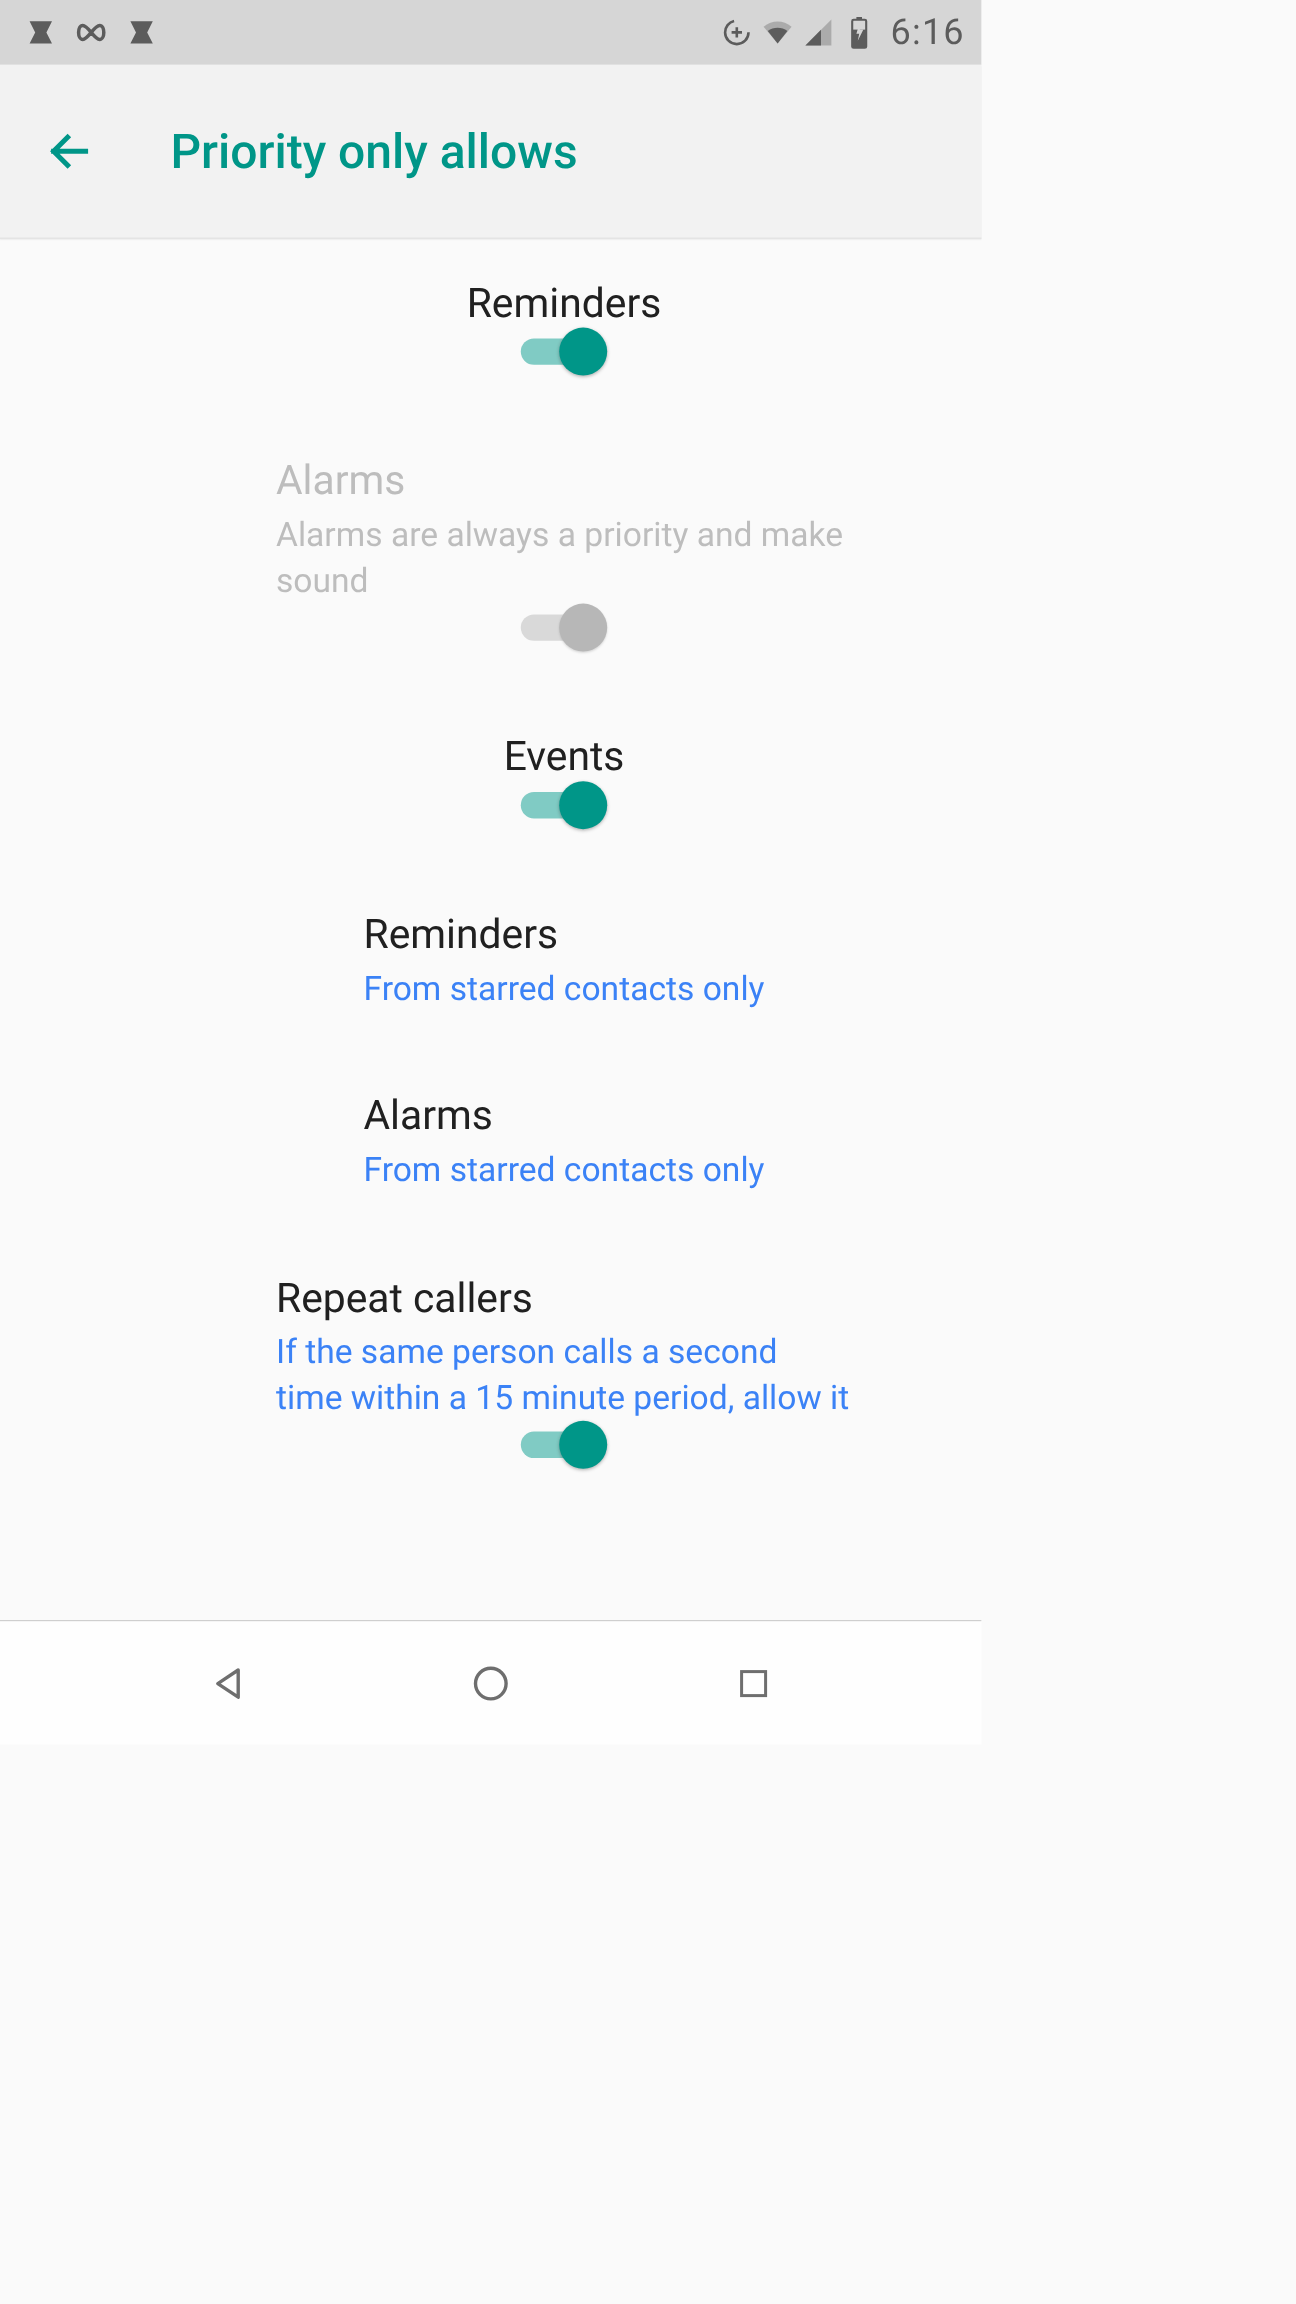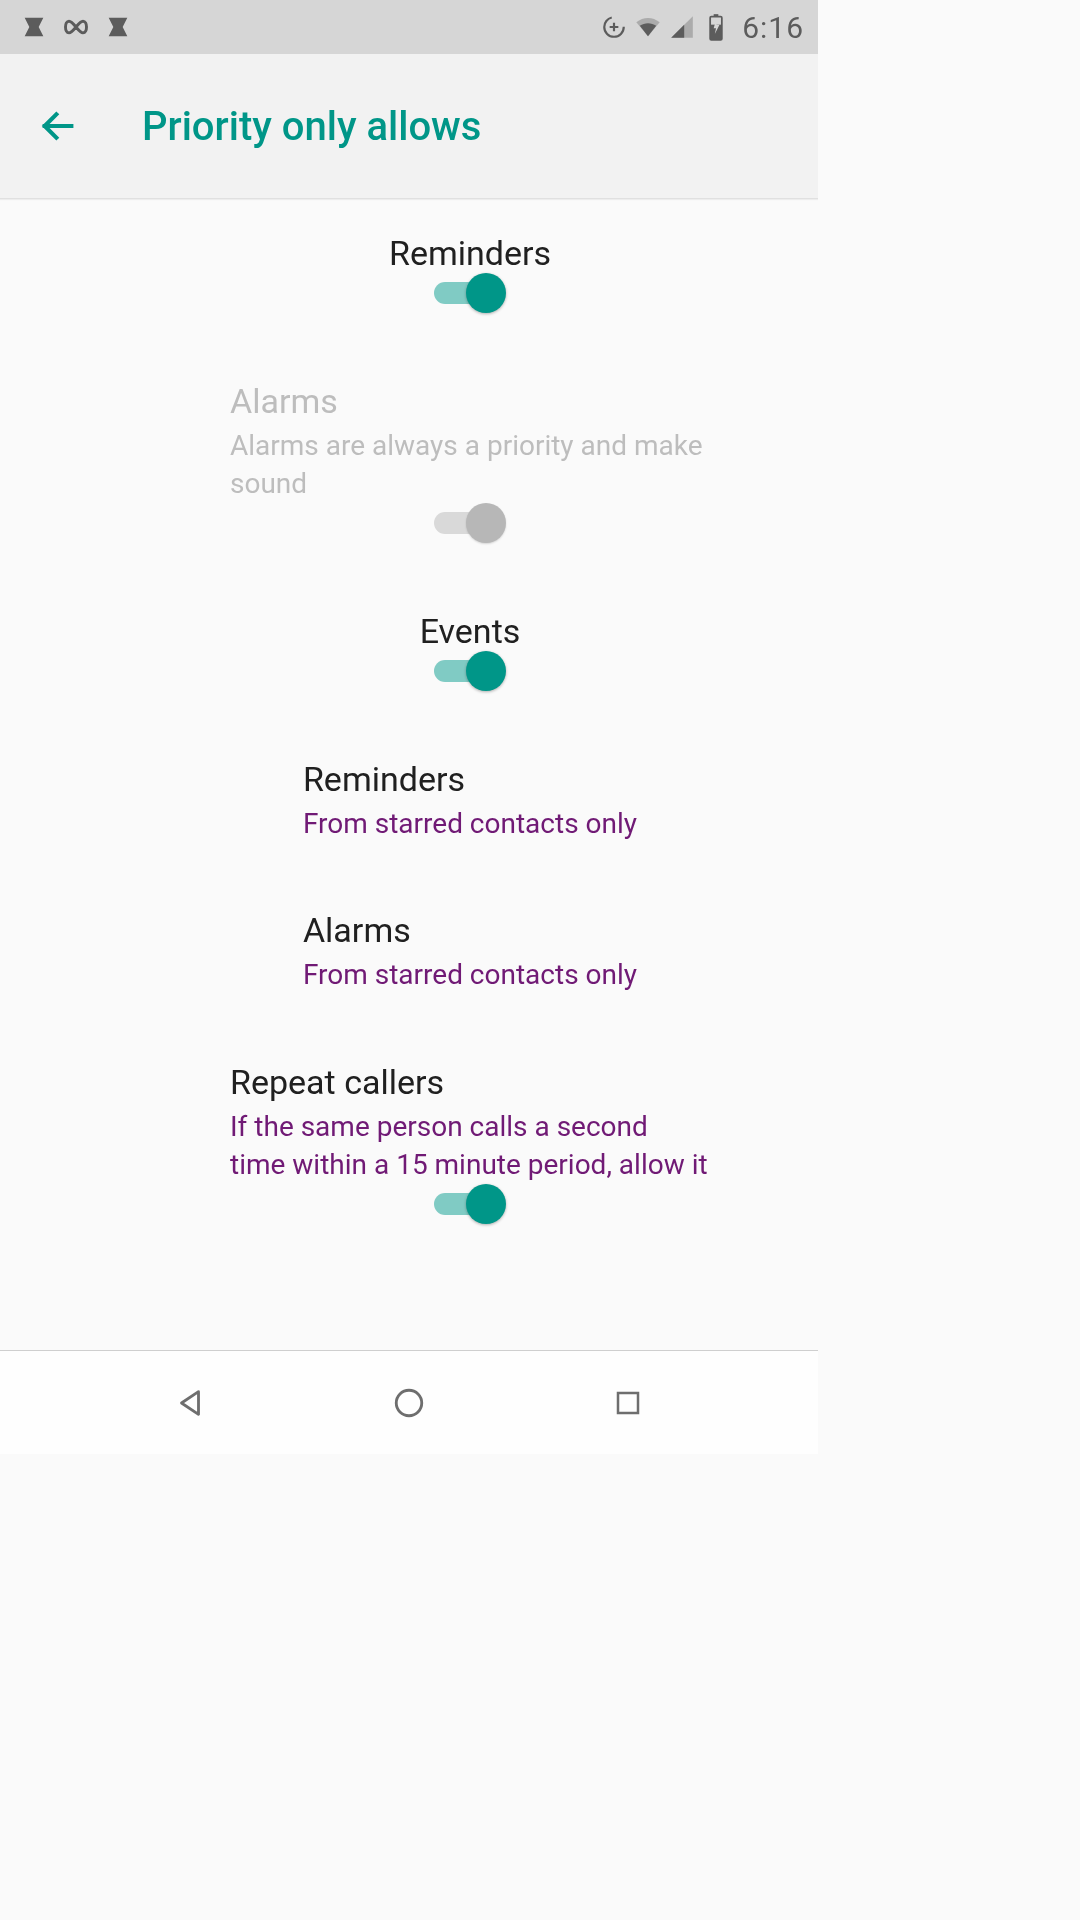--- a/index.html
+++ b/index.html
@@ -16,21 +16,21 @@
   
   .app-bar { height: 145px; background: #f2f2f2; display: flex; align-items: center; padding-left: 34px; border-bottom: 1px solid #e0e0e0; box-shadow: 0 1px 1px rgba(0,0,0,0.05); }
   .back-btn { width: 48px; height: 48px; display:flex; align-items:center; justify-content:center; color:#009688; }
   .app-title { font-size: 40px; font-weight: 500; color: #009688; margin-left: 60px; }
 
   
   .list { flex: 1; padding-left: 164px; padding-right: 42px; }
   .row { display:flex; align-items:center; padding: 34px 0; flex-direction: column; }
   .row .text { flex:1; }
   .row .title { font-size: 34px; color: #202020; }
-  .row .subtitle { font-size: 28px; color: #701a75; margin-top: 6px; line-height: 1.35; max-width: 480px; }
+  .row .subtitle { font-size: 28px; color: #3b82f6; margin-top: 6px; line-height: 1.35; max-width: 480px; }
   .row.disabled .title { color: #bdbdbd; }
   .row.disabled .subtitle { color: #bdbdbd; }
 
   
   .switch { position: relative; width: 72px; height: 40px; }
   .track { position:absolute; top:50%; left:0; transform:translateY(-50%); width:54px; height:22px; border-radius:11px; background:#b0b0b0; }
   .thumb { position:absolute; top:50%; transform:translateY(-50%); width:40px; height:40px; border-radius:50%; background:#ececec; box-shadow:0 1px 3px rgba(0,0,0,0.3); }
   .switch.on .track { background:#80cbc4; }
   .switch.on .thumb { background:#009688; right:0; }
   .switch.disabled .track { background:#d9d9d9; }

